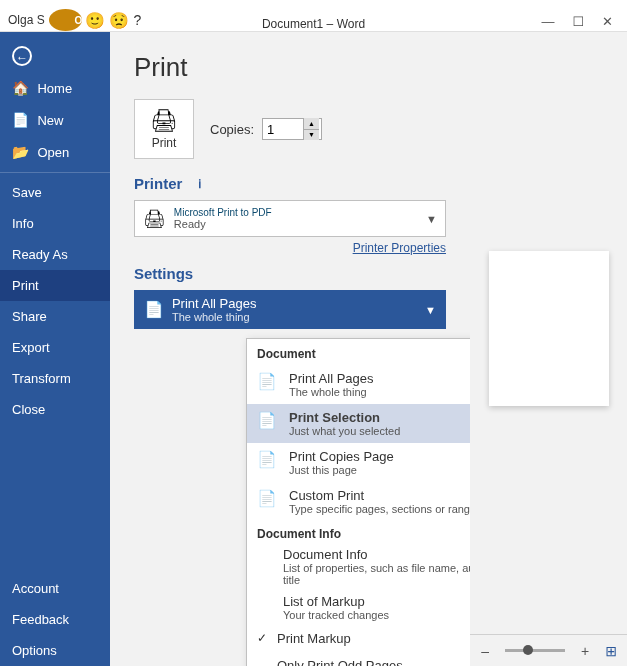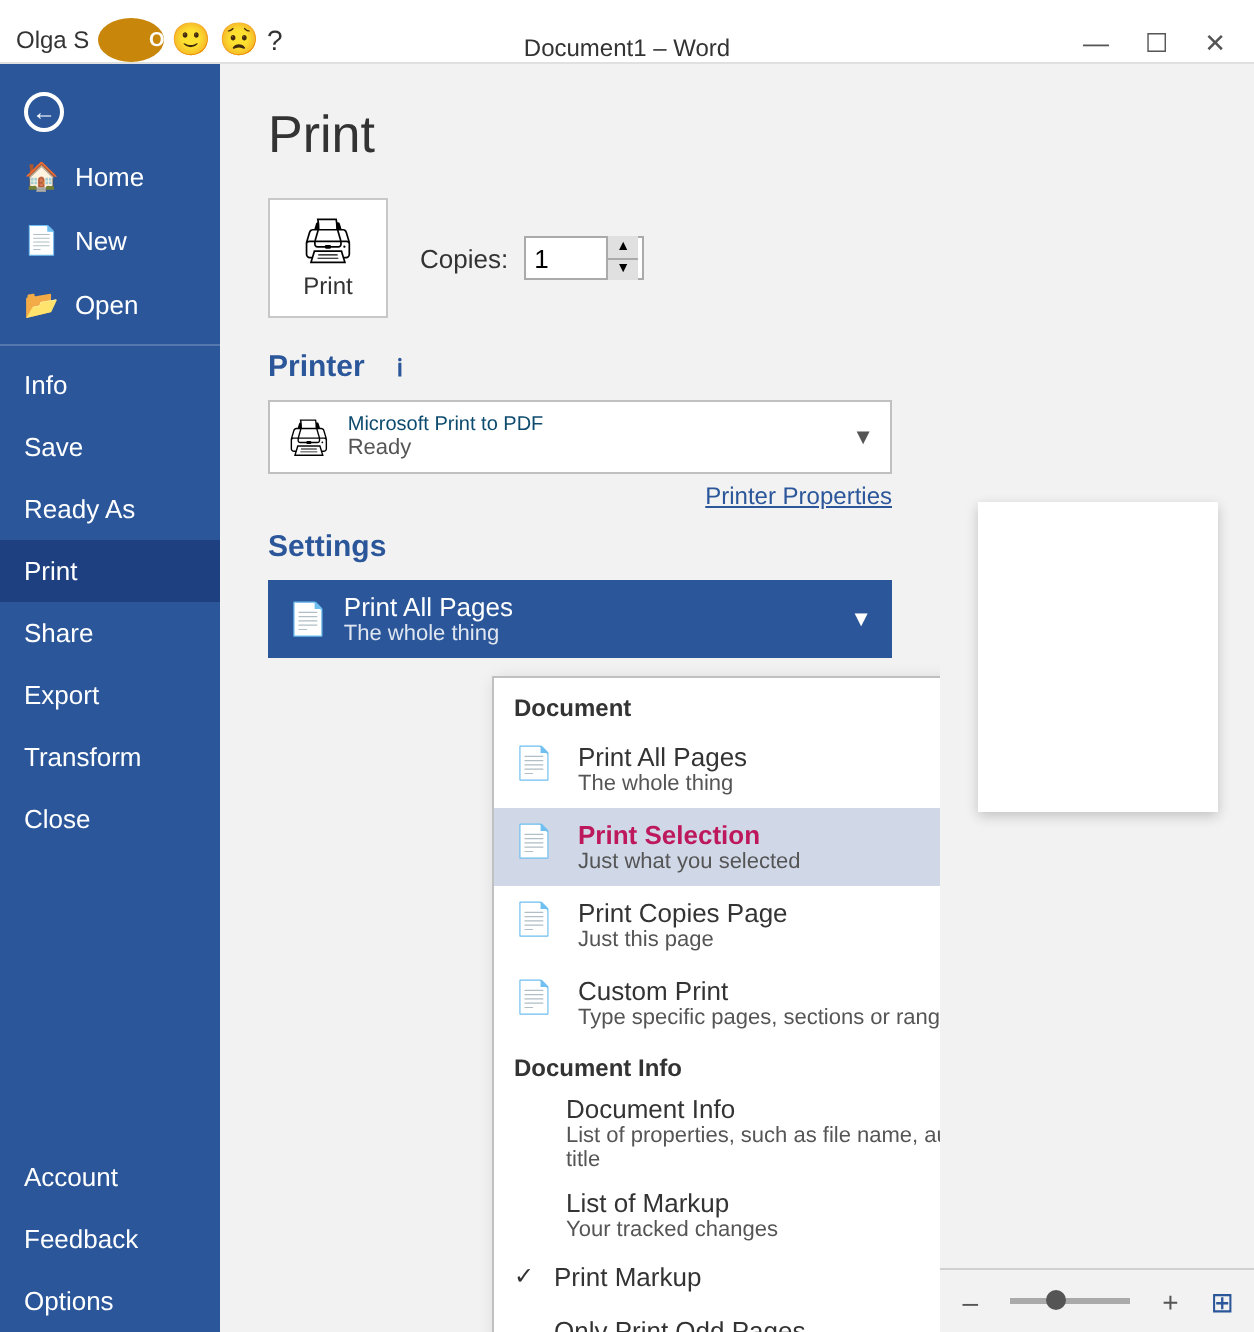--- a/index.html
+++ b/index.html
@@ -288,21 +288,21 @@
     .dropdown-item-icon {
       width: 24px;
       font-size: 16px;
       margin-right: 8px;
       color: #555;
       flex-shrink: 0;
       margin-top: 1px;
     }
     .dropdown-item-text { flex: 1; }
     .dropdown-item-title { font-size: 13px; color: #333; font-weight: 500; }
-    .dropdown-item-title.selected-item { font-weight: 700; color: #be185d; }
+    .dropdown-item-title.selected-item { font-weight: 700; color: #404040; }
     .dropdown-item-desc { font-size: 11px; color: #555; }
     .dropdown-divider {
       font-size: 12px;
       font-weight: 600;
       color: #333;
       padding: 6px 10px 2px;
       background: #fff;
     }
     .dropdown-sub-item {
       display: flex;
@@ -439,24 +439,24 @@
     <div class="sidebar-item">
       <span class="sidebar-icon">📄</span>
       <span>New</span>
     </div>
     <div class="sidebar-item">
       <span class="sidebar-icon">📂</span>
       <span>Open</span>
     </div>
     <hr class="sidebar-divider">
     <div class="sidebar-item">
+      <span>Save</span>
+    </div>
+    <div class="sidebar-item">
       <span>Info</span>
-    </div>
-    <div class="sidebar-item">
-      <span>Save</span>
     </div>
     <div class="sidebar-item">
       <span>Ready As</span>
     </div>
     <div class="sidebar-item active">
       <span>Print</span>
     </div>
     <div class="sidebar-item">
       <span>Share</span>
     </div>

